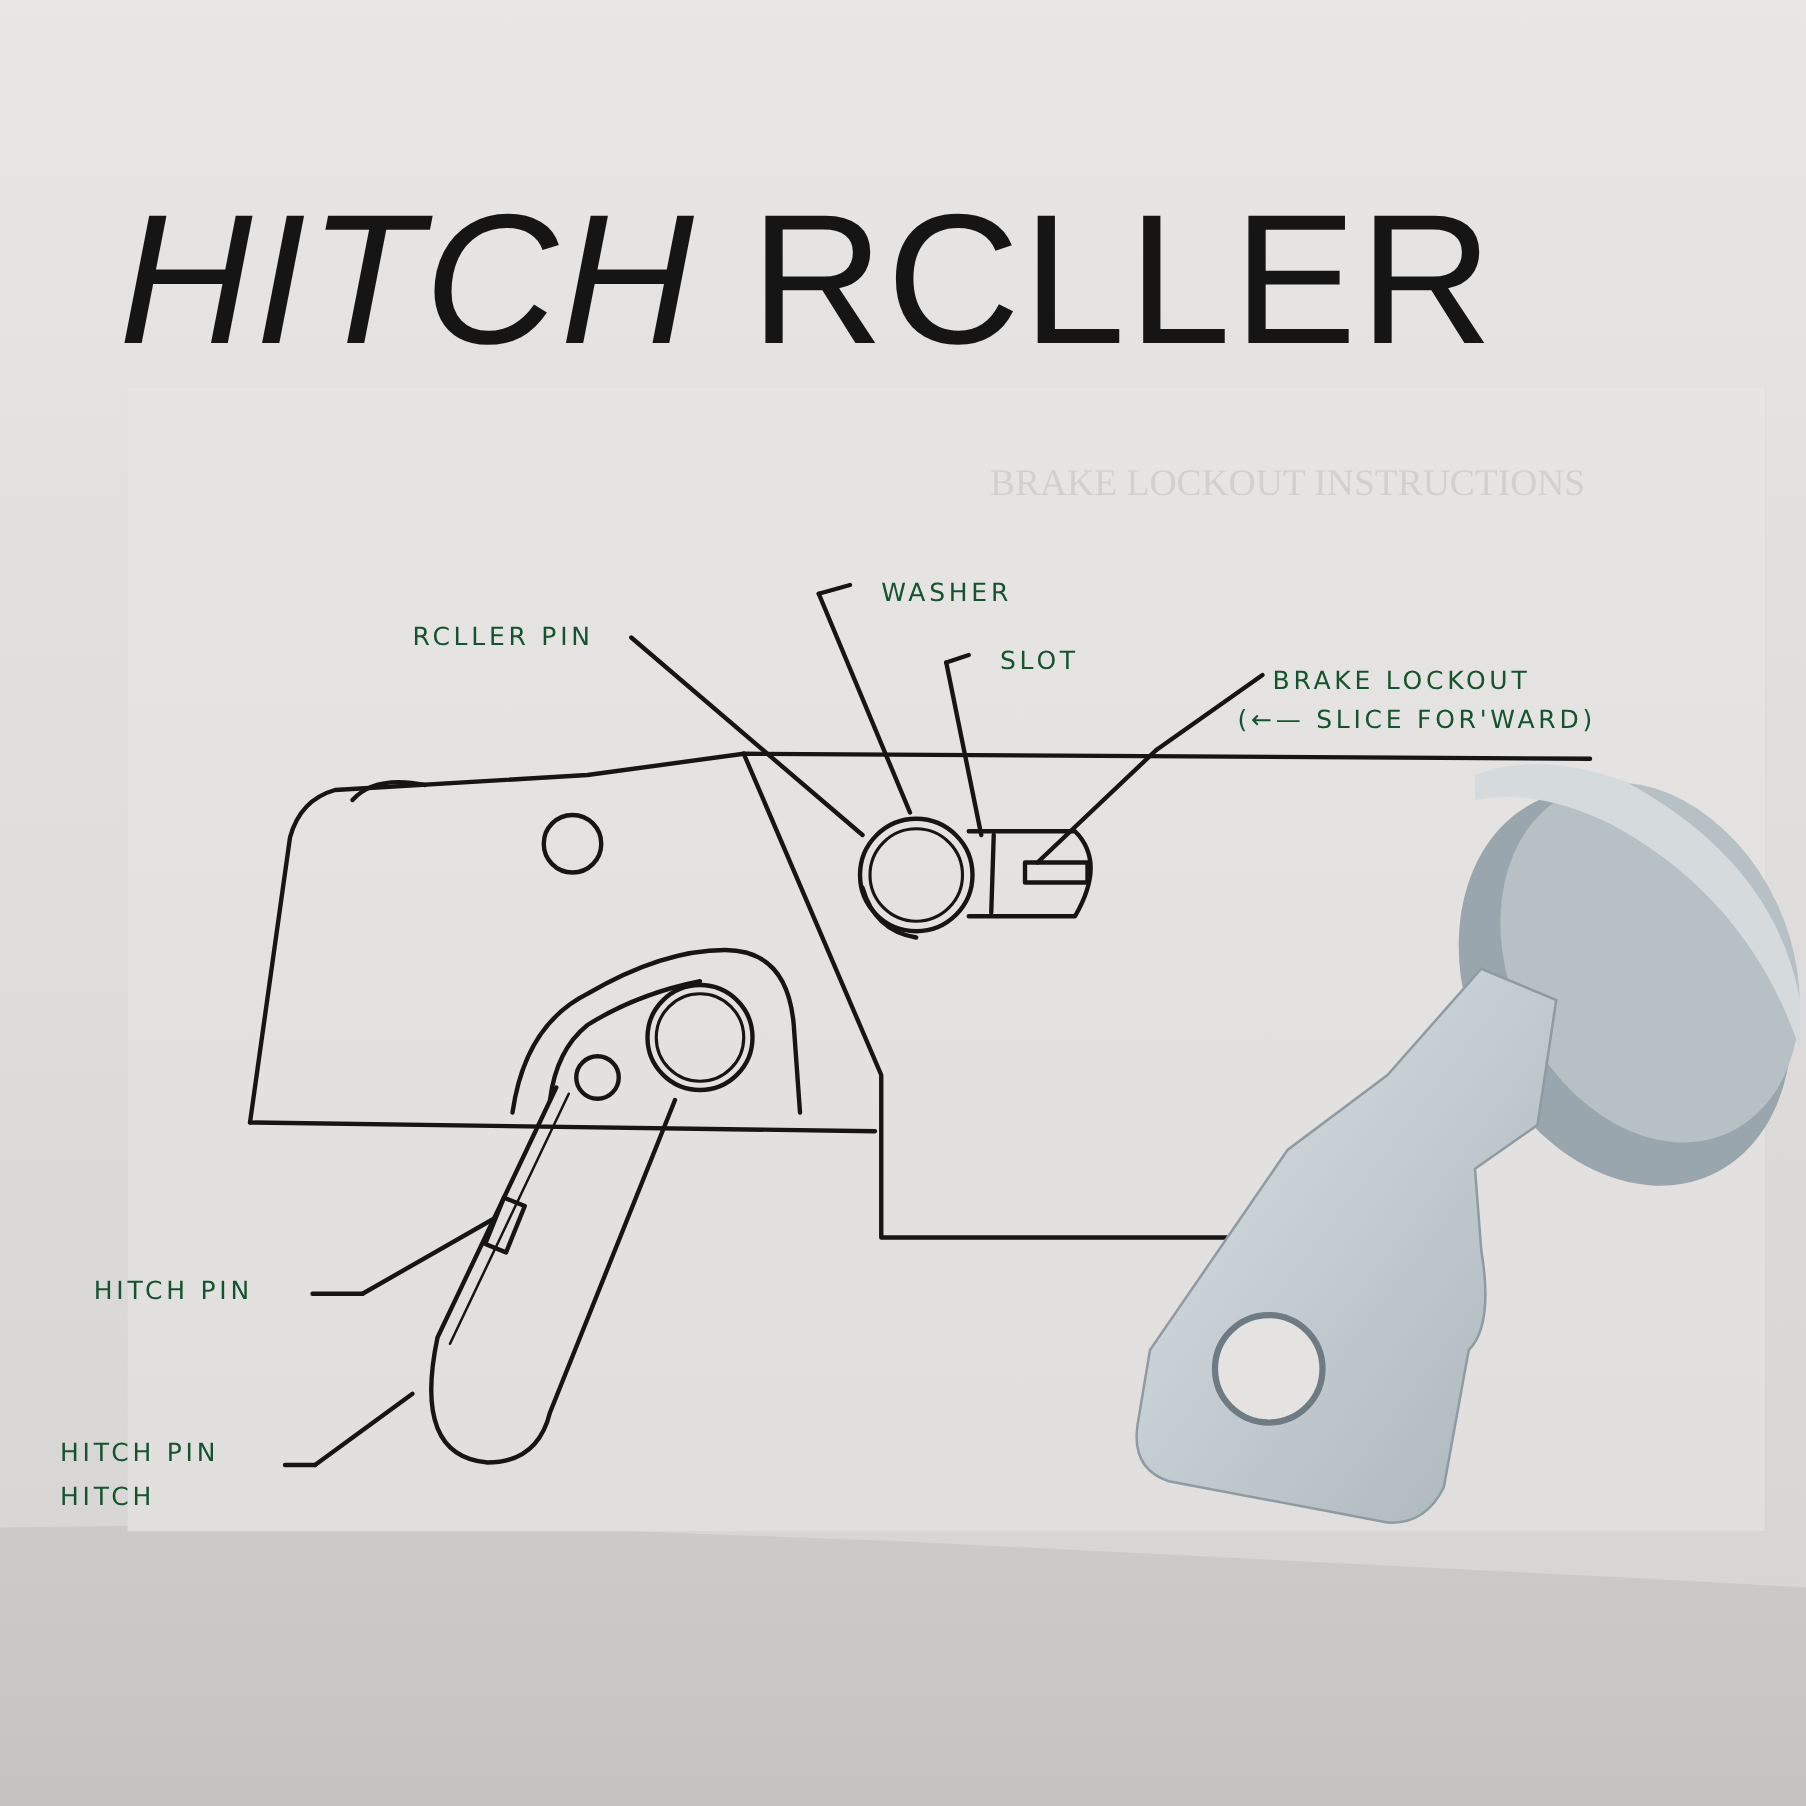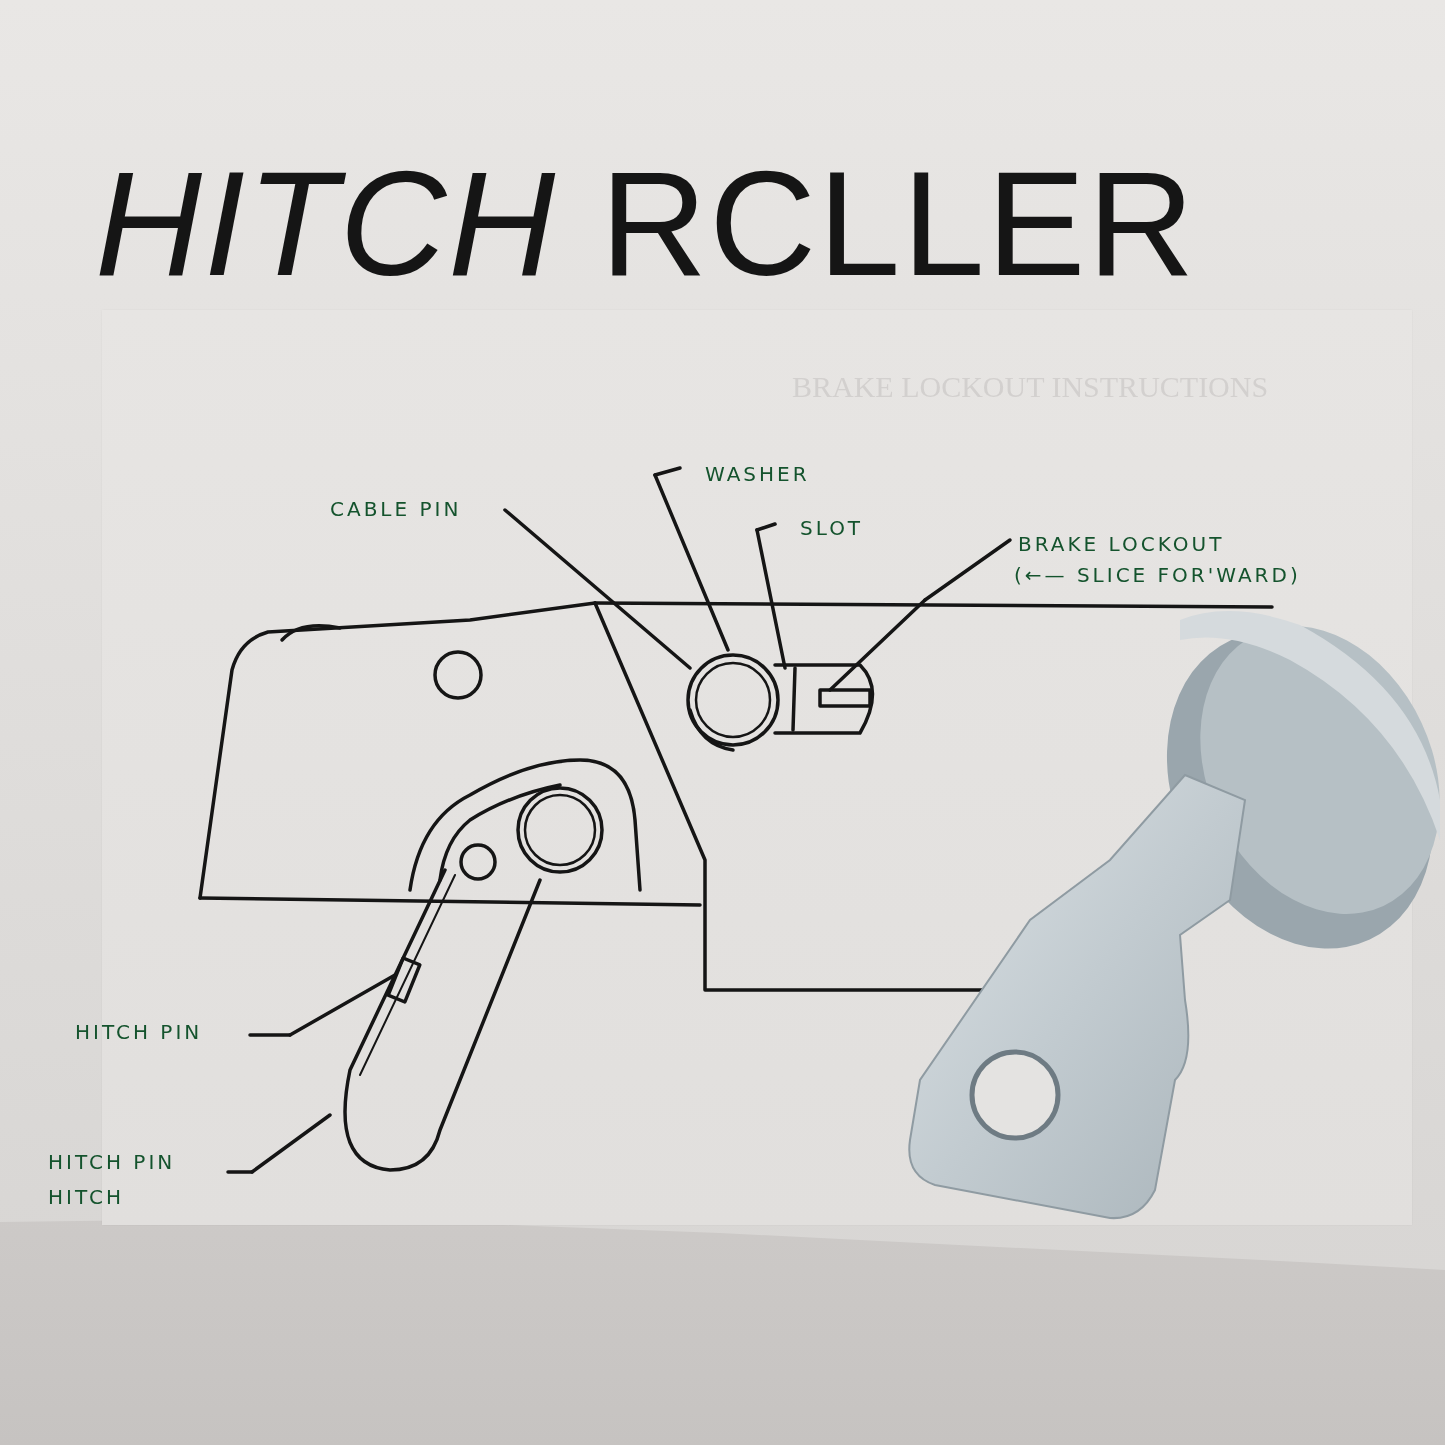--- a/index.html
+++ b/index.html
@@ -95,24 +95,24 @@
 
     <line x1="250" y1="1035" x2="290" y2="1035"></line>
     <line x1="290" y1="1035" x2="395" y2="975"></line>
 
     <line x1="228" y1="1172" x2="252" y2="1172"></line>
     <line x1="252" y1="1172" x2="330" y2="1115"></line>
   </g>
 </svg>
 
 <div class="lbl" style="left:705px; top:462px;">WASHER</div>
-<div class="lbl" style="left:330px; top:497px;">CABLE PIN</div>
+<div class="lbl" style="left:330px; top:497px;">RCLLER PIN</div>
 <div class="lbl" style="left:800px; top:516px;">SLOT</div>
 <div class="lbl" style="left:1018px; top:532px;">BRAKE LOCKOUT</div>
-<div class="lbl" style="left:990px; top:563px;margin-left:24px;">(←— SLICE FOR'WARD)</div>
+<div class="lbl" style="left:990px; top:563px;">(←— SLICE FOR'WARD)</div>
 <div class="lbl" style="left:75px; top:1020px;">HITCH PIN</div>
 <div class="lbl" style="left:48px; top:1150px;">HITCH PIN</div>
 <div class="lbl" style="left:48px; top:1185px;">HITCH</div>
 
 <svg class="diagram" width="1445" height="1445" viewBox="0 0 1445 1445">
   <defs>
     <linearGradient id="metal" x1="0" y1="0" x2="1" y2="1">
       <stop offset="0" stop-color="#dde3e6"></stop>
       <stop offset="0.5" stop-color="#c2cbd0"></stop>
       <stop offset="1" stop-color="#a9b4ba"></stop>

